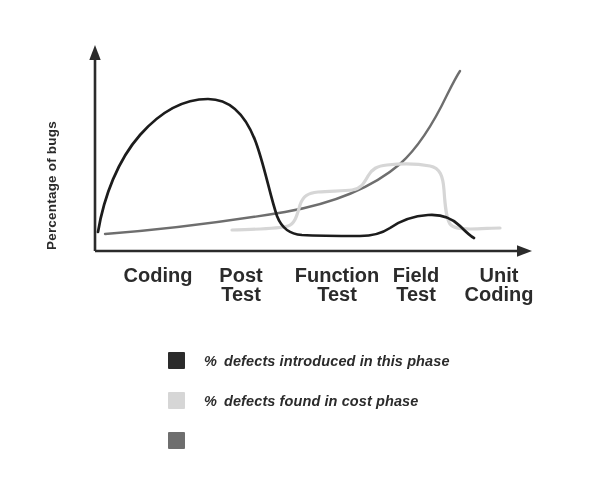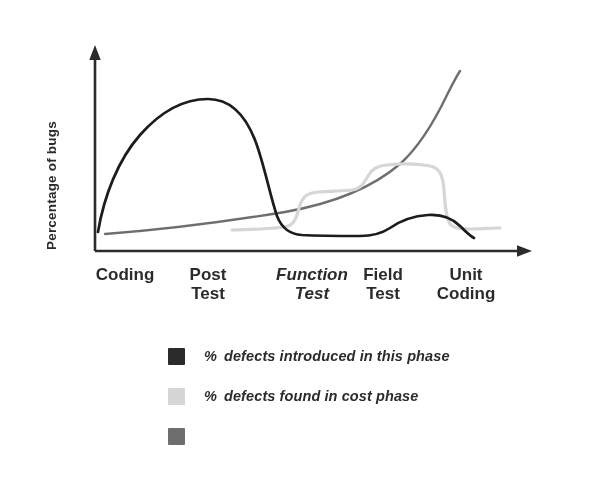--- a/index.html
+++ b/index.html
@@ -25,36 +25,37 @@
     letter-spacing:.2px;
     white-space:nowrap;
     text-align:left;
   }
 
   .xticks{position:absolute;left:0;top:266px;width:600px;height:48px;}
   .xtick{
     position:absolute;
     transform:translateX(-50%);
     text-align:center;
-    font-size:17px;
+    font-size:20px;
     font-weight:700;
     color:#2b2b2b;
     line-height:18.5px;
     white-space:nowrap;
+    margin-left:33px;
   }
   .xtick span{display:block;}
 
   .legend{
     position:absolute;
     left:152px; top:343px;
     width:400px;
   }
   .legend-row{
     display:flex;
-    align-items:center;
+    align-items:flex-end;
     height:26px;
     margin-bottom:14px;
     padding-left:16px;
   }
   .swatch{
     width:17px;height:17px;
     flex:0 0 17px;
     border-radius:1px;
   }
   .legend-text{
@@ -119,21 +120,21 @@
 
   <div class="xticks">
     <div class="xtick" style="left:125px;">
       <span>Coding</span>
       <span></span>
     </div>
     <div class="xtick" style="left:208px;">
       <span>Post</span>
       <span>Test</span>
     </div>
-    <div class="xtick" style="left:312px;font-style:italic;">
+    <div class="xtick" style="left:304px;">
       <span>Function</span>
       <span>Test</span>
     </div>
     <div class="xtick" style="left:383px;">
       <span>Field</span>
       <span>Test</span>
     </div>
     <div class="xtick" style="left:466px;">
       <span>Unit</span>
       <span>Coding</span>

